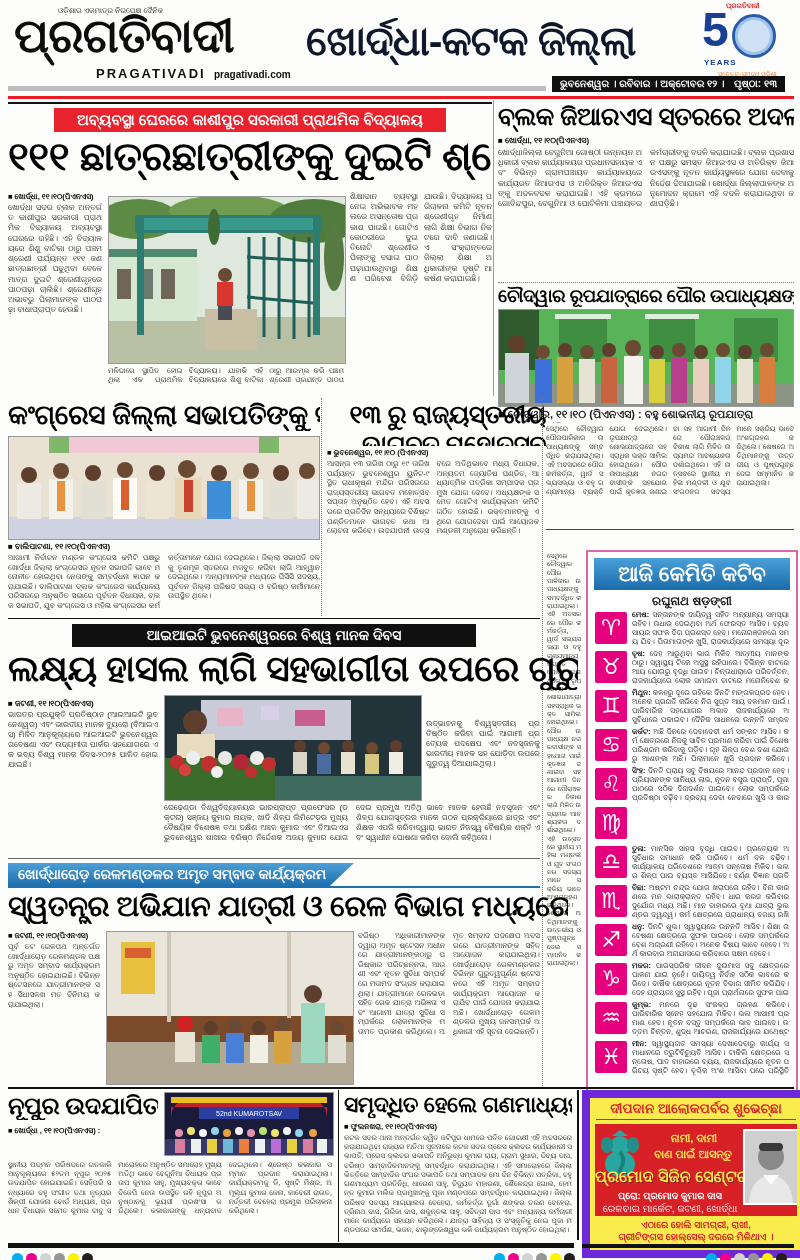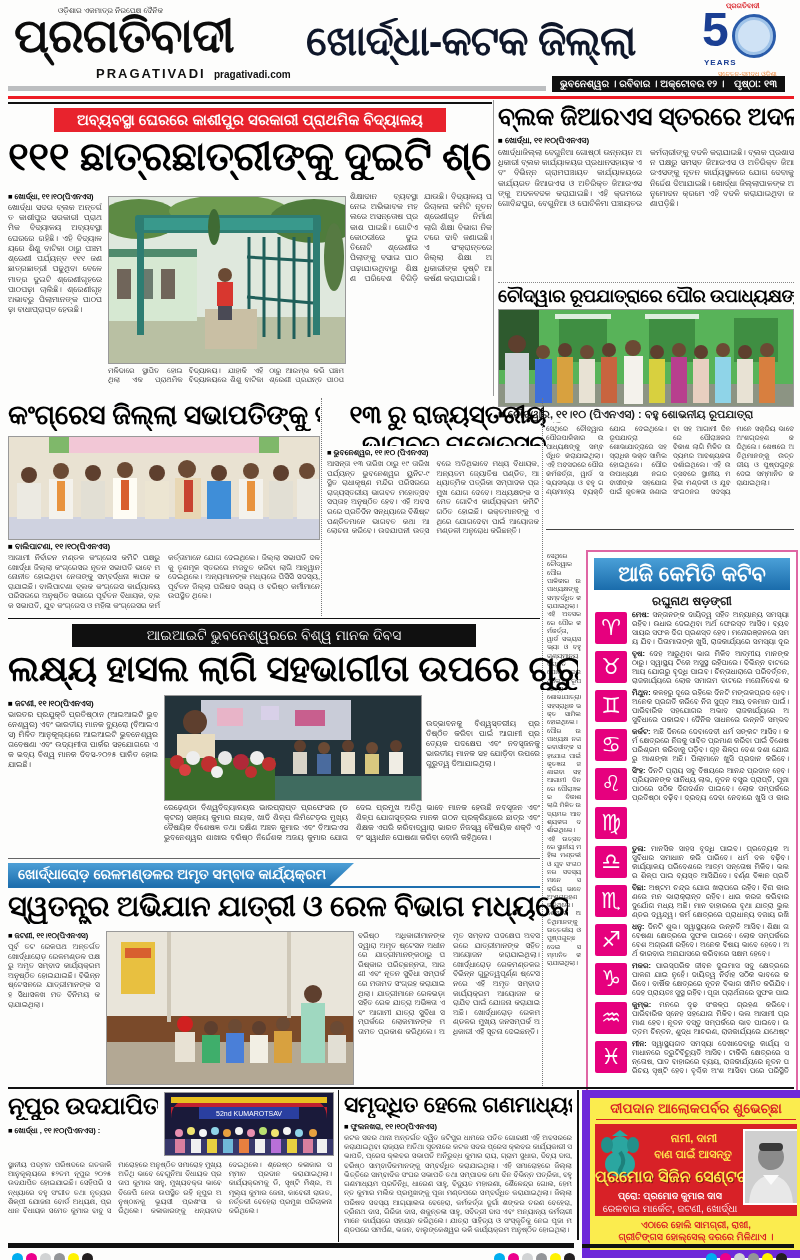--- a/index.html
+++ b/index.html
@@ -5,21 +5,21 @@
   html,body{margin:0;padding:0;background:#e9e9e9;}
   .page{position:relative;width:800px;height:1260px;background:#fdfdfc;overflow:hidden;
         font-family:"Liberation Sans","DejaVu Sans",sans-serif;color:#111;margin:0 auto;}
   .abs{position:absolute;}
   .body-txt{font-size:8px;line-height:1.28;color:#1c1c1c;text-align:justify;overflow:hidden;word-break:break-all;}
   .byline{font-size:8.5px;font-weight:bold;color:#000;white-space:nowrap;overflow:hidden;}
   .hl{font-weight:bold;color:#000;letter-spacing:-0.5px;overflow:hidden;}
   .dotline{border-left:1px dotted #777;}
   .kicker-red{background:#e8232d;color:#fff;font-weight:bold;text-align:center;
               font-size:15px;padding:3px 0;overflow:hidden;white-space:nowrap;}
-  .kicker-black{background:#101010;color:#fff;font-weight:normal;text-align:center;
+  .kicker-black{background:#101010;color:#fff;font-weight:bold;text-align:center;
               font-size:14px;padding:3px 0;overflow:hidden;white-space:nowrap;}
   .kicker-blue{background:linear-gradient(#4d9fd6,#1e6fae);color:#fff;font-weight:bold;text-align:left;
               font-size:14px;padding:3px 0 3px 10px;overflow:hidden;white-space:nowrap;
               clip-path:polygon(0 0,100% 0,93% 100%,0 100%);}
   .photo{display:block;border:1px solid #999;background:#ddd;}
   .caption{font-size:11px;line-height:1.3;color:#1c1c1c;overflow:hidden;}
   
   .logo-odia{font-size:47px;font-weight:bold;letter-spacing:-1px;color:#0c0c0c;line-height:1;}
   .edition{font-size:41px;font-weight:bold;color:#0f172a;letter-spacing:-1px;white-space:nowrap;overflow:hidden;}
   .blackbox{background:#101010;color:#fff;font-size:10px;font-weight:bold;padding:2px 8px;white-space:nowrap;}

